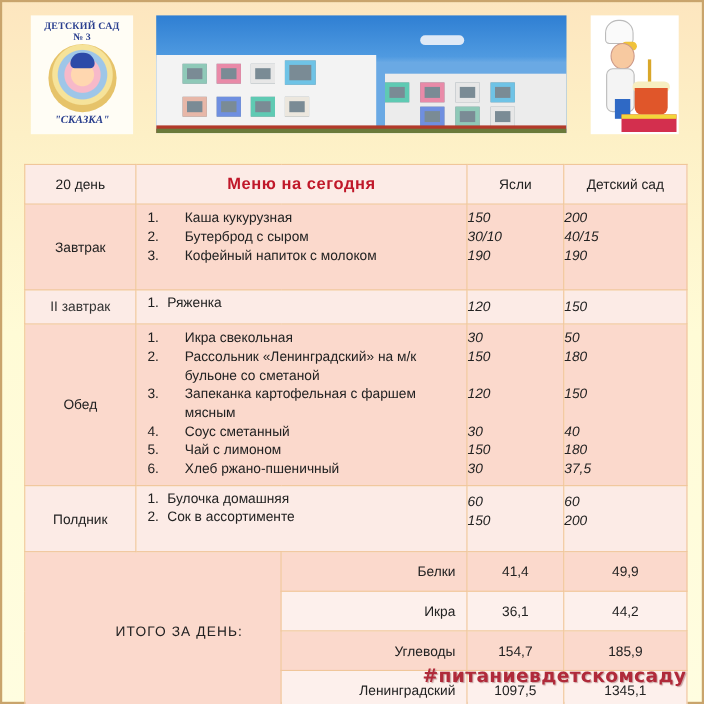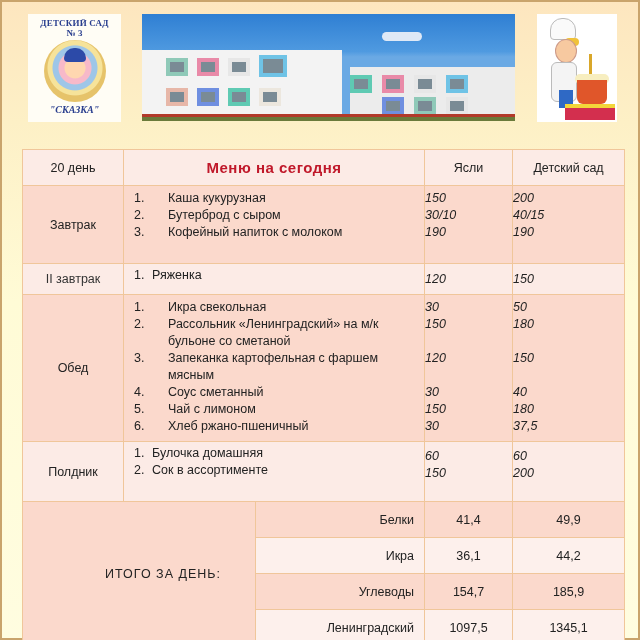--- a/index.html
+++ b/index.html
@@ -301,13 +301,14 @@
       <td class="nutv">185,9</td>
     </tr>
     <tr class="stripe-b">
       <td class="nut">Ленинградский</td>
       <td class="nutv">1097,5</td>
       <td class="nutv">1345,1</td>
     </tr>
   </tbody>
     </table>
 
+  <div class="hashtag">#питаниевдетскомсаду</div>
 </div>
 
 </body></html>

